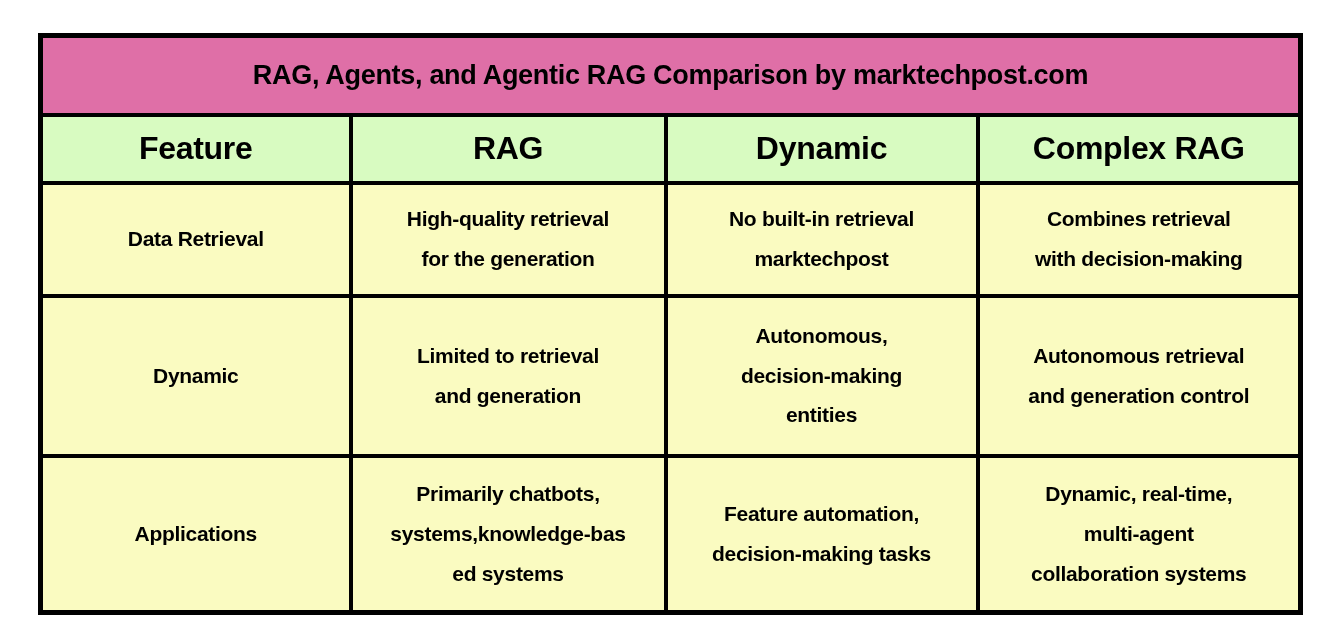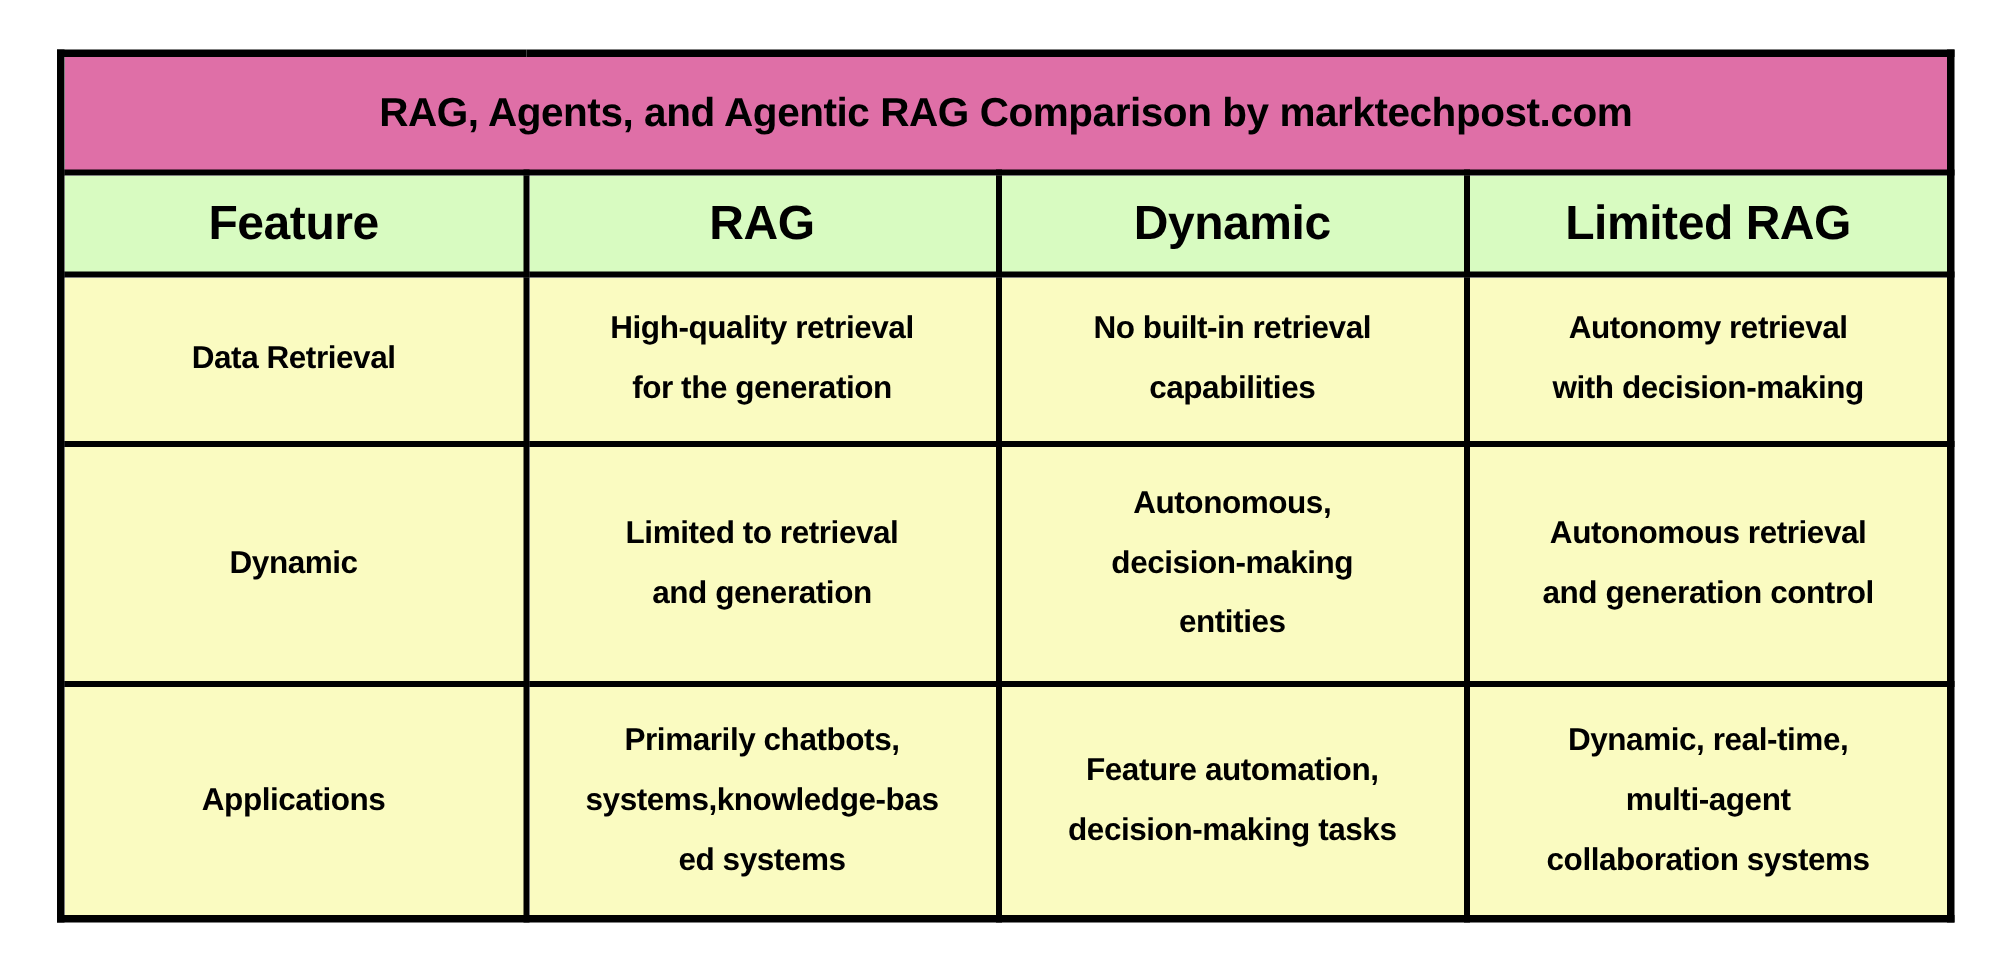--- a/index.html
+++ b/index.html
@@ -67,31 +67,31 @@
       <col style="width:323px">
     </colgroup>
     <thead>
       <tr class="title-row">
         <th class="title-cell" colspan="4">RAG, Agents, and Agentic RAG Comparison by marktechpost.com</th>
       </tr>
       <tr class="colhead-row">
         <th>Feature</th>
         <th>RAG</th>
         <th>Dynamic</th>
-        <th>Limited RAG</th>
+        <th>Complex RAG</th>
       </tr>
     </thead>
     <tbody>
       <tr class="data-row-0">
         <td>Data Retrieval</td>
         <td>High-quality retrieval
 for the generation</td>
         <td>No built-in retrieval
-capabilities</td>
-        <td>Autonomy retrieval
+marktechpost</td>
+        <td>Combines retrieval
 with decision-making</td>
       </tr>
       <tr class="data-row-1">
         <td>Dynamic</td>
         <td>Limited to retrieval
 and generation</td>
         <td>Autonomous,
 decision-making
 entities</td>
         <td>Autonomous retrieval

